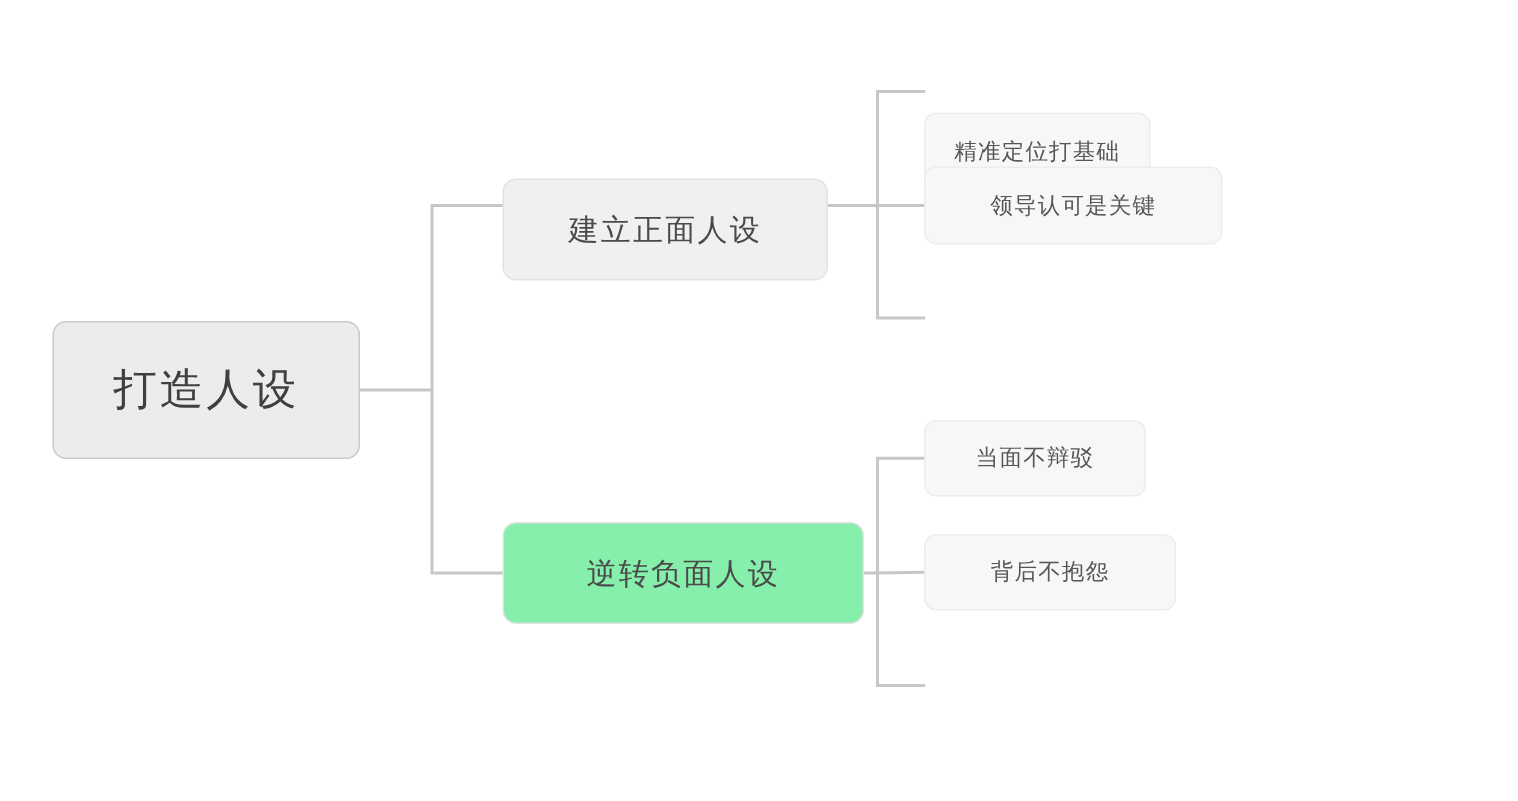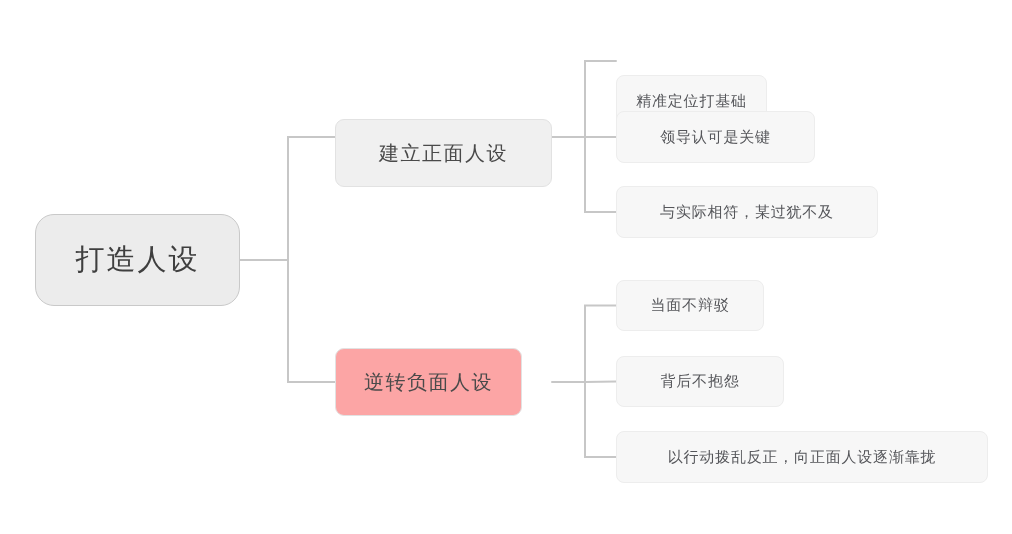--- a/index.html
+++ b/index.html
@@ -33,21 +33,21 @@
     align-items: center;
     justify-content: center;
     text-align: center;
     white-space: nowrap;
     color: #4a4a4a;
     letter-spacing: 0.5px;
   }
   .node-root {
     background: #ececec;
     border: 1px solid #c9c9c9;
-    border-radius: 19px;
+    border-radius: 9px;
     font-size: 29px;
     color: #3f3f3f;
     letter-spacing: 2px;
   }
   .node-branch {
     background: #f0f0f0;
     border: 1px solid #e2e2e2;
     border-radius: 9px;
     font-size: 20px;
     color: #4a4a4a;
@@ -84,28 +84,22 @@
     </div>
     <div class="node node-branch" style="left: 335px; top: 103px; width: 217px; height: 68px; background: rgb(240, 240, 240); border-color: rgb(226, 226, 226); margin-top: 16px;">
       <span>建立正面人设</span>
     </div>
     <div class="node node-leaf" style="left: 616px; top: 35px; width: 151px; height: 52px; background: rgb(247, 247, 247); border-color: rgb(237, 237, 237); margin-top: 40px;">
       <span>精准定位打基础</span>
     </div>
     <div class="node node-leaf" style="left: 616px; top: 111px; width: 199px; height: 52px; background: rgb(247, 247, 247); border-color: rgb(237, 237, 237);">
       <span>领导认可是关键</span>
     </div>
-    <div class="node node-leaf" style="left: 616px; top: 186px; width: 262px; height: 52px; background: rgb(247, 247, 247); border-color: rgb(237, 237, 237);">
-      <span>与实际相符，某过犹不及</span>
-    </div>
-    <div class="node node-branch" style="left: 335px; top: 348px; width: 187px; height: 68px; background: #fca5a5; border-color: rgb(226, 226, 226);">
+    <div class="node node-branch" style="left: 335px; top: 348px; width: 241px; height: 68px; background: #86efac; border-color: rgb(226, 226, 226);">
       <span>逆转负面人设</span>
     </div>
     <div class="node node-leaf" style="left: 616px; top: 280px; width: 148px; height: 51px; background: rgb(247, 247, 247); border-color: rgb(237, 237, 237); text-align: center;">
       <span>当面不辩驳</span>
     </div>
     <div class="node node-leaf" style="left: 616px; top: 356px; width: 168px; height: 51px; background: rgb(247, 247, 247); border-color: rgb(237, 237, 237);">
       <span>背后不抱怨</span>
     </div>
-    <div class="node node-leaf" style="left: 616px; top: 431px; width: 372px; height: 52px; background: rgb(247, 247, 247); border-color: rgb(237, 237, 237);">
-      <span>以行动拨乱反正，向正面人设逐渐靠拢</span>
-    </div>
   </div>
 
 </body></html>

